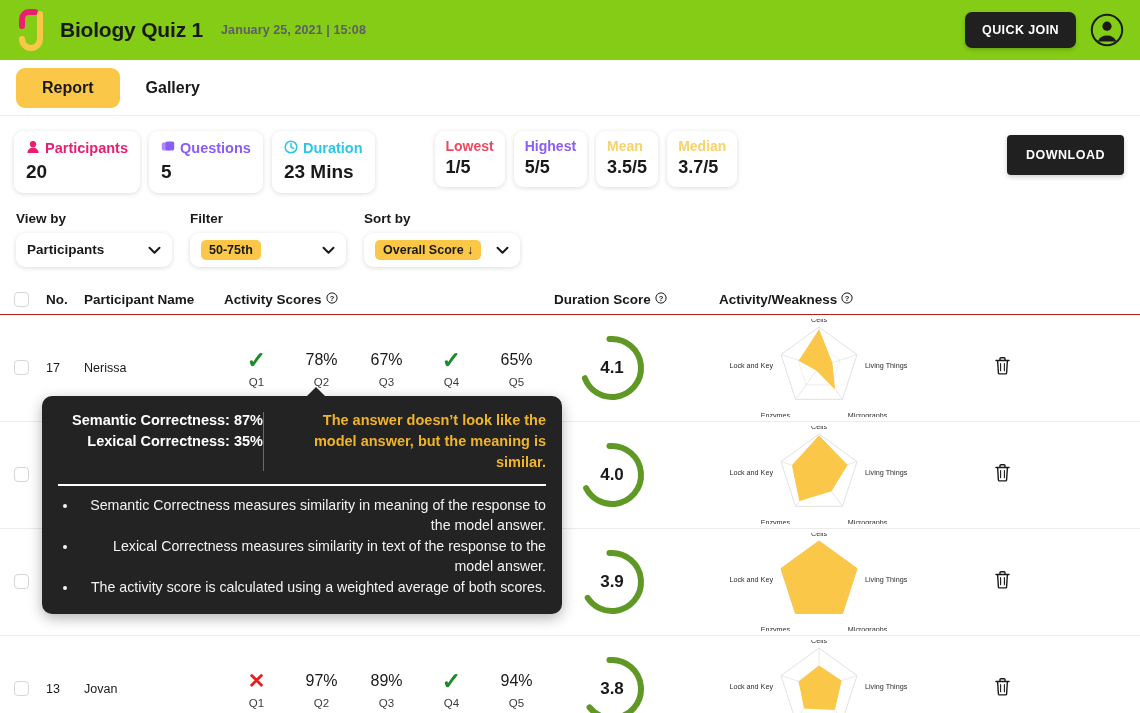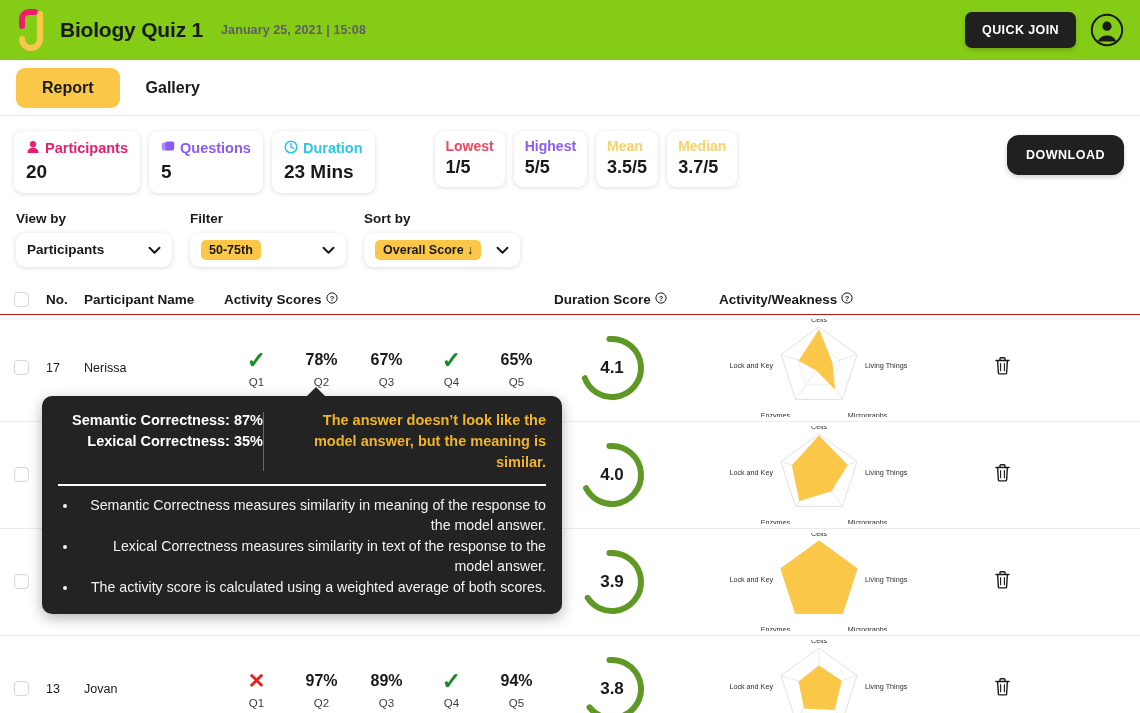--- a/index.html
+++ b/index.html
@@ -75,21 +75,21 @@
     margin-top: 3px; white-space: nowrap;
   }
   .card.small { padding: 8px 11px 9px 11px; }
   .card.small .lbl { font-size: 14px; }
   .card.small .val { font-size: 18px; }
   .gap-lg { width: 42px; flex: 0 0 auto; }
   .stats-spacer { flex: 1 1 auto; }
   .download {
     background: #202020; color: #fff;
     font-size: 12.5px; font-weight: 700; letter-spacing: .5px;
-    border: none; border-radius: 12px;
+    border: none; border-radius: 4px;
     padding: 13px 19px; cursor: pointer;
     box-shadow: 0 2px 5px rgba(0,0,0,.2);
     margin-top: 4px;
   }
 
   
   .filters { display: flex; padding: 18px 0 0 16px; gap: 18px; }
   .fgroup { }
   .fgroup .flabel {
     font-size: 13.5px; font-weight: 700; color: #19191b;
@@ -142,21 +142,21 @@
   .cell-no { font-size: 12.5px; color: #19191b; }
   .cell-name { font-size: 12.5px; color: #19191b; }
 
   .qrow { display: flex; align-items: flex-start; gap: 0; }
   .qitem {
     width: 65px; text-align: center;
     display: flex; flex-direction: column; align-items: center;
   }
   .qval {
     height: 26px; display: flex; align-items: center; justify-content: center;
-    font-size: 16px; font-weight: 700; color: #19191b;
+    font-size: 16px; font-weight: 400; color: #19191b;
   }
   .qval.tick { color: #1b8a29; font-size: 23px; font-weight: 700; }
   .qval.cross { color: #e81f1f; font-size: 21px; font-weight: 700; }
   .qlbl { font-size: 11.5px; color: #3c3c42; margin-top: 3px; }
 
   
   .ovr-wrap { display: flex; justify-content: flex-start; padding-left: 24px; }
   .ring { position: relative; width: 68px; height: 68px; }
   .ring svg { display: block; transform: rotate(-95deg); }
   .ring .num {

